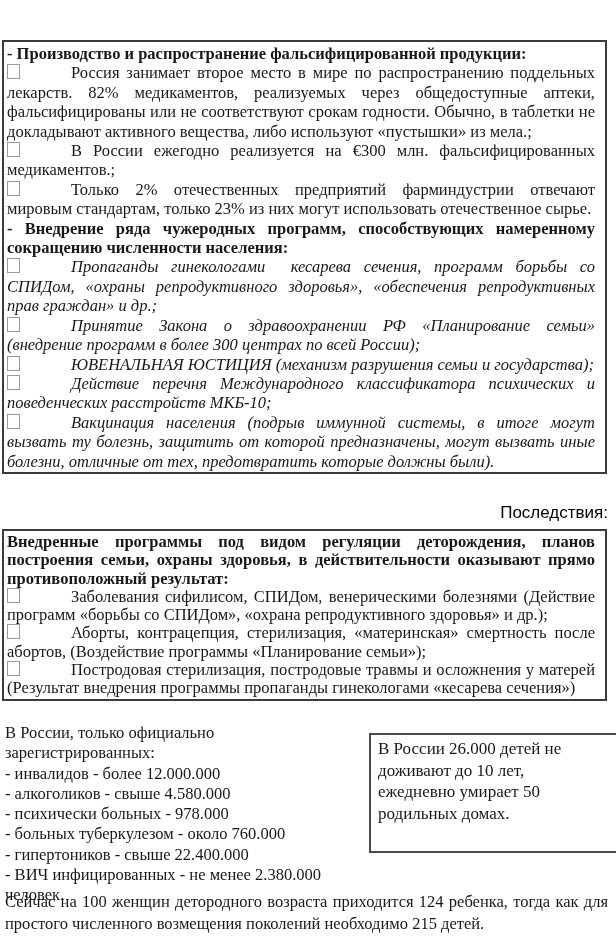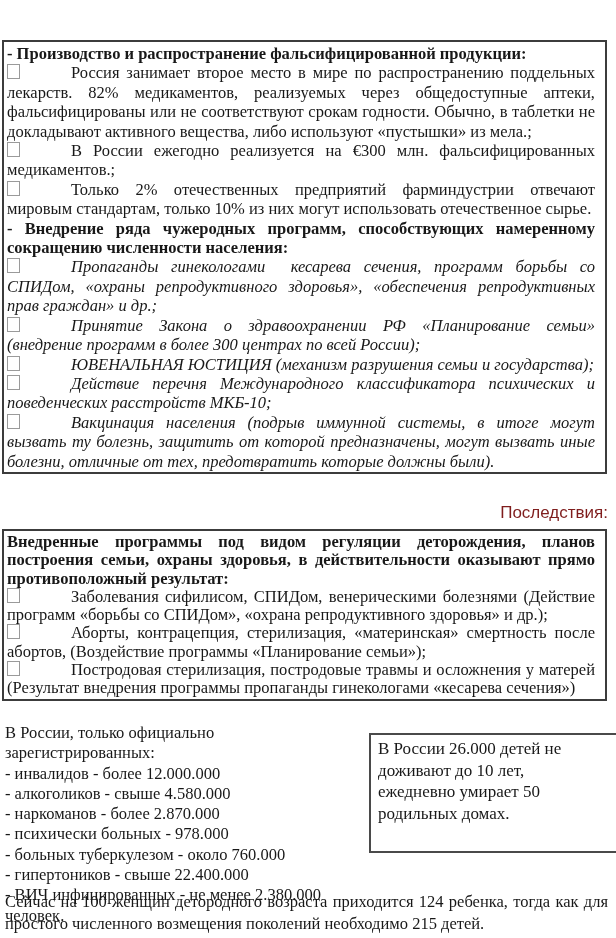--- a/index.html
+++ b/index.html
@@ -17,40 +17,40 @@
   .hd{font-weight:bold;text-align:justify;}
   .li{text-align:justify;}
   .blt{
     display:inline-block;width:11px;height:13px;border:1px solid #9a9a9a;
     vertical-align:-1px;background:#fff;
   }
   .gap{display:inline-block;width:51px;height:1px;}
   .it{font-style:italic;}
   #consequences{
     position:absolute;left:0;top:503px;width:608px;text-align:right;
-    font-family:"Liberation Sans", sans-serif;font-size:17px;line-height:19px;color:#7f1d1d;
+    font-family:"Liberation Sans", sans-serif;font-size:17px;line-height:19px;color:#000000;
   }
   #registered{position:absolute;left:5px;top:723px;width:345px;line-height:20.3px;}
   #sidebox{
     position:absolute;left:369px;top:733px;width:257px;height:120px;box-sizing:border-box;
     border:2px solid #4a4a4a;padding:3px 7px;font-size:17px;line-height:21.5px;overflow:hidden;
   }
   #footer{position:absolute;left:5px;top:891px;width:603px;text-align:justify;line-height:21.5px;}
 </style>
 </head>
 <body>
 
 <div class="page">
 
   <div id="box1" class="box">
     <p class="hd">- Производство и распространение фальсифицированной продукции:</p>
 
     <p class="li"><span class="blt"></span><span class="gap"></span><span>Россия занимает второе место в мире по распространению поддельных лекарств. 82% медикаментов, реализуемых через общедоступные аптеки, фальсифицированы или не соответствуют срокам годности. Обычно, в таблетки не докладывают активного вещества, либо используют «пустышки» из мела.;</span></p>
     <p class="li"><span class="blt"></span><span class="gap"></span><span>В России ежегодно реализуется на €300 млн. фальсифицированных медикаментов.;</span></p>
-    <p class="li"><span class="blt"></span><span class="gap"></span><span>Только 2% отечественных предприятий фарминдустрии отвечают мировым стандартам, только 10% из них могут использовать отечественное сырье.</span></p>
+    <p class="li"><span class="blt"></span><span class="gap"></span><span>Только 2% отечественных предприятий фарминдустрии отвечают мировым стандартам, только 23% из них могут использовать отечественное сырье.</span></p>
 
     <p class="hd">- Внедрение ряда чужеродных программ, способствующих намеренному сокращению численности населения:</p>
 
     <p class="li"><span class="blt"></span><span class="gap"></span><span class="it">Пропаганды гинекологами&nbsp; кесарева сечения, программ борьбы со СПИДом, «охраны репродуктивного здоровья», «обеспечения репродуктивных прав граждан» и др.;</span></p>
     <p class="li"><span class="blt"></span><span class="gap"></span><span class="it">Принятие Закона о здравоохранении РФ «Планирование семьи» (внедрение программ в более 300 центрах по всей России);</span></p>
     <p class="li"><span class="blt"></span><span class="gap"></span><span class="it">ЮВЕНАЛЬНАЯ ЮСТИЦИЯ (механизм разрушения семьи и государства);</span></p>
     <p class="li"><span class="blt"></span><span class="gap"></span><span class="it">Действие перечня Международного классификатора психических и поведенческих расстройств МКБ-10;</span></p>
     <p class="li"><span class="blt"></span><span class="gap"></span><span class="it">Вакцинация населения (подрыв иммунной системы, в итоге могут вызвать ту болезнь, защитить от которой предназначены, могут вызвать иные болезни, отличные от тех, предотвратить которые должны были).</span></p>
   </div>
 
@@ -61,21 +61,20 @@
 
     <p class="li"><span class="blt"></span><span class="gap"></span><span>Заболевания сифилисом, СПИДом, венерическими болезнями (Действие программ «борьбы со СПИДом», «охрана репродуктивного здоровья» и др.);</span></p>
     <p class="li"><span class="blt"></span><span class="gap"></span><span>Аборты, контрацепция, стерилизация, «материнская» смертность после абортов, (Воздействие программы «Планирование семьи»);</span></p>
     <p class="li"><span class="blt"></span><span class="gap"></span><span>Постродовая стерилизация, постродовые травмы и осложнения у матерей (Результат внедрения программы пропаганды гинекологами «кесарева сечения»)</span></p>
   </div>
 
   <div id="registered">
     <div>В России, только официально зарегистрированных:</div>
     <div>- инвалидов - более 12.000.000</div>
     <div>- алкоголиков - свыше 4.580.000</div>
-    <div>- наркоманов - более 2.870.000</div>
     <div>- психически больных - 978.000</div>
     <div>- больных туберкулезом - около 760.000</div>
     <div>- гипертоников - свыше 22.400.000</div>
     <div>- ВИЧ инфицированных - не менее 2.380.000 человек.</div>
   </div>
 
   <div id="sidebox">
     <div>В России 26.000 детей не</div>
     <div>доживают до 10 лет,</div>
     <div>ежедневно умирает 50</div>

